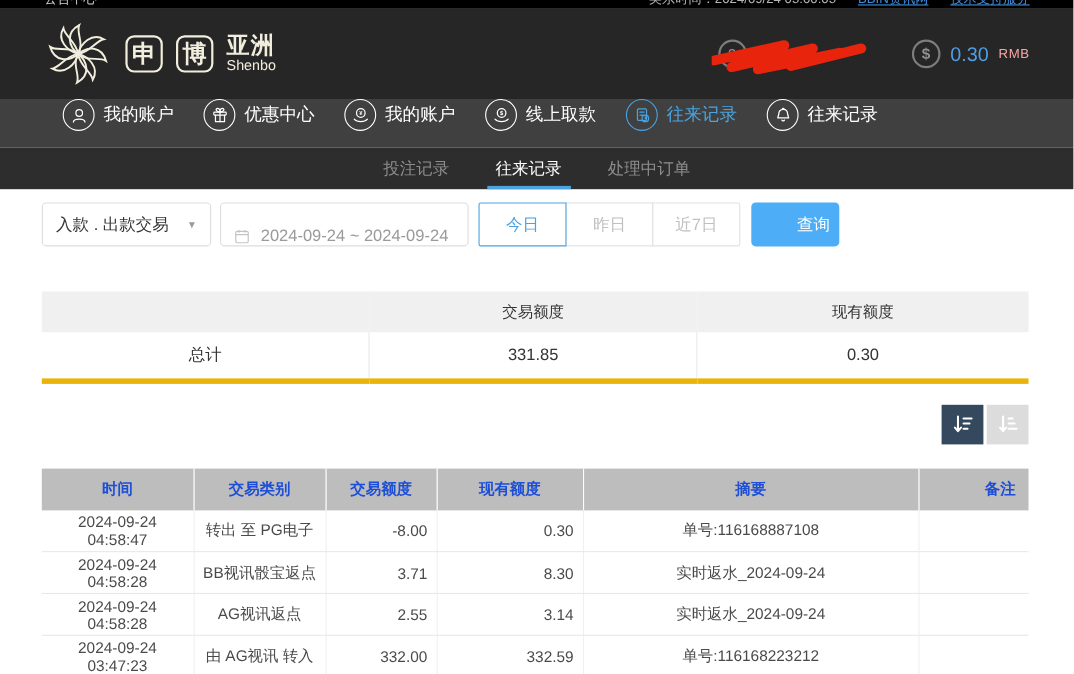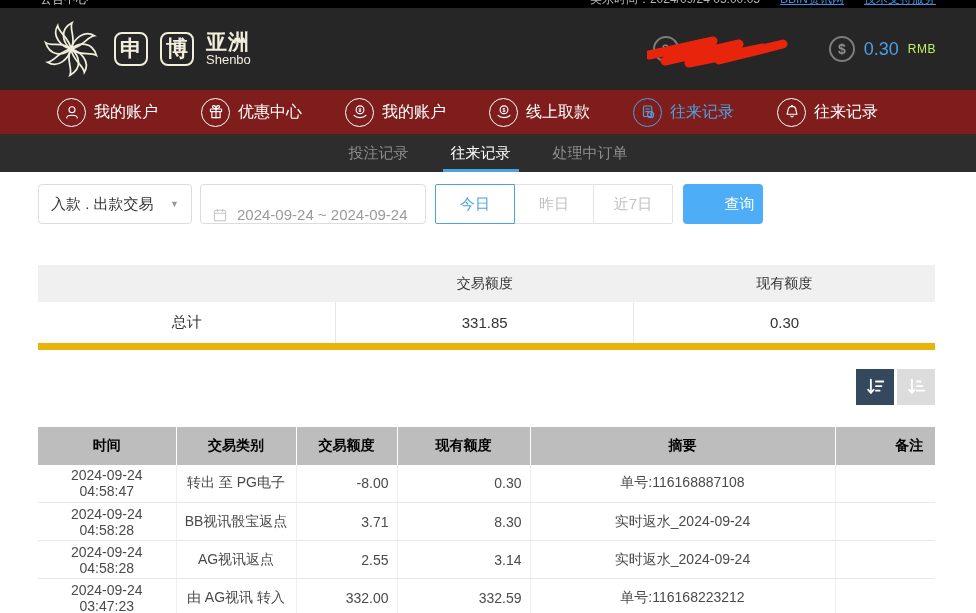--- a/index.html
+++ b/index.html
@@ -29,26 +29,26 @@
   .logo-sub { font-size:13px; }
 
   .header-right { margin-left:auto; display:flex; align-items:center; }
   .user-area { position:relative; width:150px; height:40px; display:flex; align-items:center; }
   .circle-ic { width:26px; height:26px; border:2px solid #7d7d7d; border-radius:50%;
     display:flex; align-items:center; justify-content:center; color:#919191; flex:0 0 auto; }
   .circle-ic svg { width:15px; height:15px; }
   .scribble { position:absolute; left:-6px; top:4px; width:142px; height:36px; }
   .balance { display:flex; align-items:center; gap:9px; margin-left:26px; }
   .balance-amount { color:#4d9fe8; font-size:18px; }
-  .balance-cur { color:#bef264; font-size:12px; letter-spacing:.5px; }
+  .balance-cur { color:#fca5a5; font-size:12px; letter-spacing:.5px; }
   .dollar-glyph { font-size:14px; font-weight:bold; }
 
   
-  .nav { height:44px; background:#7f1d1d; display:flex; align-items:center;
-    padding-left:57px; gap:43px; }
+  .nav { height:44px; background:#404040; display:flex; align-items:flex-start;
+    padding-left:57px; gap:27px; }
   .nav-item { display:flex; align-items:center; gap:8px; color:#fff;
     font-size:16px; cursor:pointer; }
   .nav-item.active { color:#4aa3df; }
   .nav-ic { width:29px; height:29px; border:1.5px solid currentColor; border-radius:50%;
     display:flex; align-items:center; justify-content:center; }
   .nav-ic svg { width:18px; height:18px; stroke:currentColor; fill:none;
     stroke-width:1.5; stroke-linecap:round; stroke-linejoin:round; }
   .nav-ic svg text { fill:currentColor; stroke:none; font-size:7px; font-weight:bold; }
 
   
@@ -79,35 +79,35 @@
   .qbtn:last-child { border-radius:0 2px 2px 0; }
   .qbtn.active { border:1px solid #4aa3df; color:#4aa3df; position:relative; z-index:1; }
   .search-btn { width:80px; margin-left:10px; background:#4dadf7; border:none;
     border-radius:4px; color:#fff; font-size:15px; cursor:pointer;padding-left:33px; }
 
   
   .summary { width:100%; border-collapse:collapse; margin-top:41px; table-layout:fixed; }
   .summary thead td { background:#f0f0f0; height:37px; text-align:center;
     font-size:14px; color:#333; }
   .summary tbody td { height:44px; text-align:center; font-size:15px; color:#333;
-    border-bottom:7px solid #eab308; }
+    border-bottom:5px solid #eab308; }
   .summary tbody td + td { border-left:1px solid #e8e8e8; }
 
   
   .sort-row { display:flex; justify-content:flex-end; gap:3px; margin-top:19px; }
   .sort-btn { width:38px; height:36px; border:none; display:flex; align-items:center;
     justify-content:center; cursor:pointer; }
   .sort-btn.active { background:#34495e; }
   .sort-btn.inactive { background:#dcdcdc; }
   .sort-btn svg { width:22px; height:22px; stroke:#fff; fill:none; stroke-width:2;
     stroke-linecap:round; stroke-linejoin:round; }
 
   
   .dtable { width:100%; border-collapse:collapse; margin-top:22px; table-layout:fixed; }
-  .dtable thead td { background:#bdbdbd; color:#000000; font-weight:bold; height:38px;
+  .dtable thead td { background:#bdbdbd; color:#1d4ed8; font-weight:bold; height:38px;
     text-align:center; font-size:14px; border-right:1px solid #fdfdfd; }
   .dtable thead td:last-child { border-right:none;padding-left:48px; }
   .dtable tbody td { height:38px; font-size:14px; color:#4a4a4a;
     border-bottom:1px solid #e8e8e8; border-right:1px solid #f0f0f0; padding:0 8px; }
   .dtable tbody td:last-child { border-right:none; }
   .col-l { text-align:center; }
   .col-r { text-align:right; }
 </style>
 </head>
 <body>

